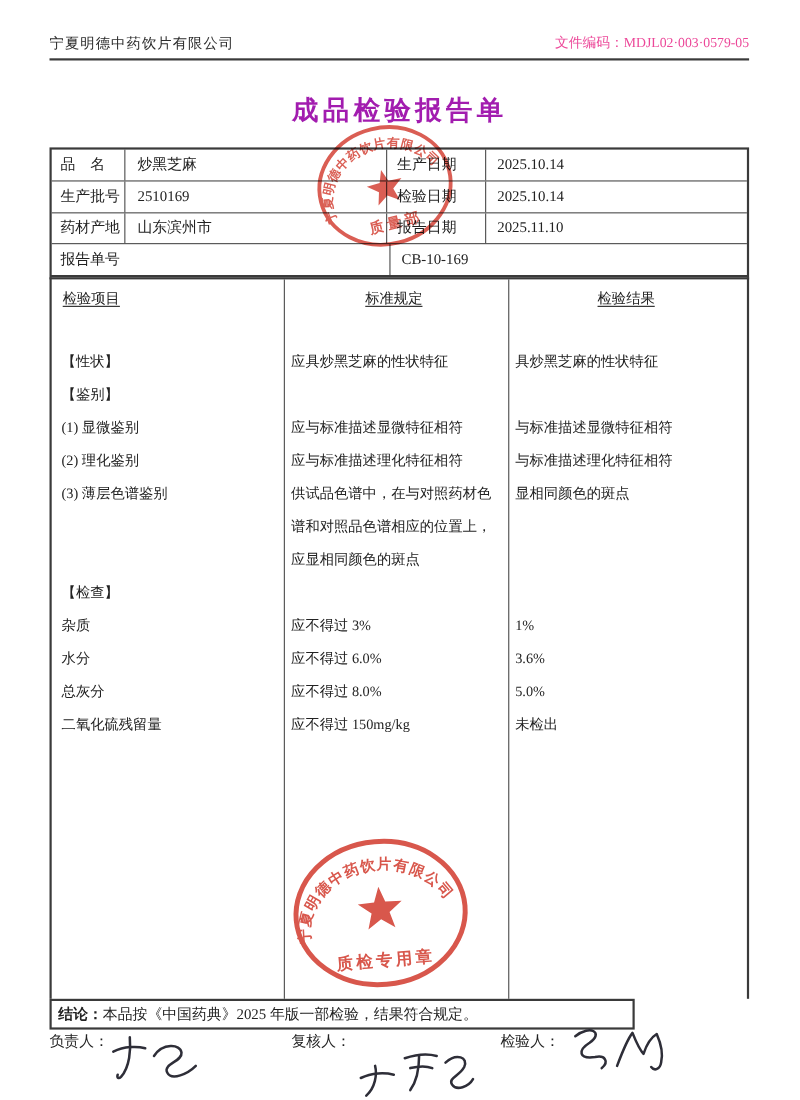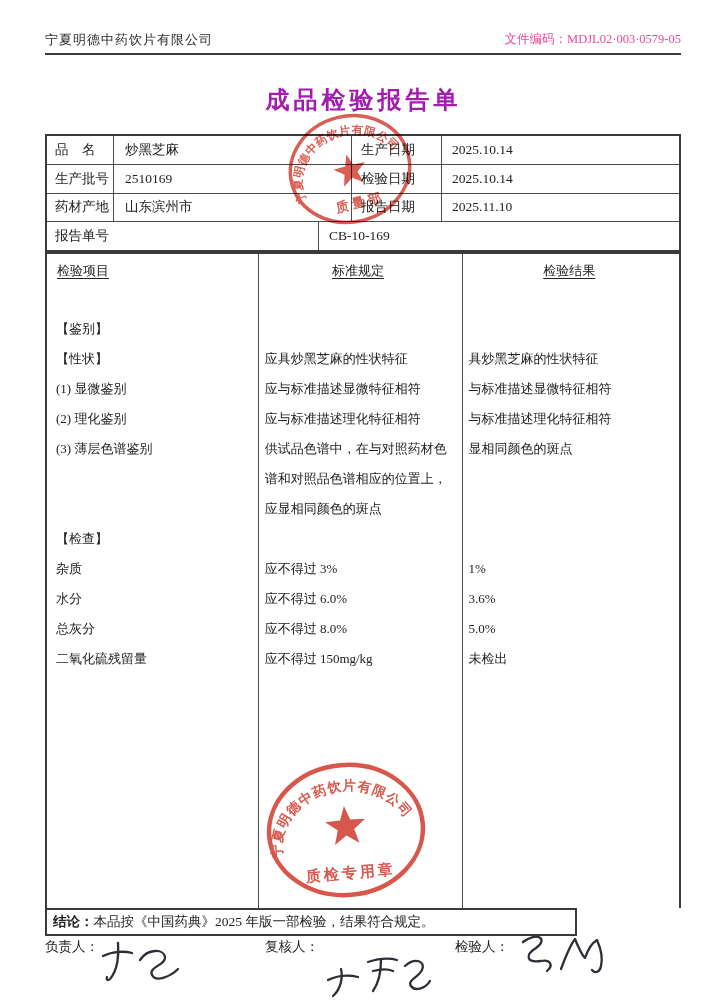--- a/index.html
+++ b/index.html
@@ -14,21 +14,21 @@
   
   .info{position:absolute;left:45px;top:134px;width:636px;height:118px;
         border:2px solid #3a3a3a;box-sizing:border-box;display:flex;flex-direction:column;font-size:13.5px;justify-content:center;}
   .irow{display:flex;flex:1;border-bottom:1px solid #4a4a4a;box-sizing:border-box;align-items:center;}
   .irow:last-child{border-bottom:none;}
   .icell{box-sizing:border-box;height:100%;display:flex;align-items:center;border-right:1px solid #4a4a4a;}
   .il1{width:67px;padding-left:8px;}
   .iv1{width:238px;padding-left:11px;}
   .il2{width:90px;padding-left:9px;}
   .iv2{flex:1;padding-left:10px;border-right:none;}
-  .il4{width:272px;padding-left:8px;}
+  .il4{width:308px;padding-left:8px;}
   .iv4{flex:1;padding-left:10px;border-right:none;}
   
   .main{position:absolute;left:45px;top:252px;width:636px;height:656px;
         border:2px solid #3a3a3a;border-bottom:none;box-sizing:border-box;font-size:13px;}
   .vline{position:absolute;top:0;bottom:0;width:1px;background:#4a4a4a;}
   .v1{left:211px;} .v2{left:415px;}
   .mhead{display:flex;height:36px;align-items:flex-start;padding-top:8px;box-sizing:border-box;}
   .mh{text-decoration:underline;text-underline-offset:3px;}
   .mh1{width:211px;padding-left:10px;box-sizing:border-box;}
   .mh2{width:204px;text-align:center;box-sizing:border-box;}
@@ -95,28 +95,28 @@
     <div class="vline v2"></div>
 
     <div class="mhead">
       <div class="mh1"><span class="mh">检验项目</span></div>
       <div class="mh2"><span class="mh">标准规定</span></div>
       <div class="mh3"><span class="mh">检验结果</span></div>
     </div>
     <div class="mspacer"></div>
 
     <div class="mrow">
+      <div class="mc1">【性状】</div>
+      <div class="mc2">应具炒黑芝麻的性状特征</div>
+      <div class="mc3">具炒黑芝麻的性状特征</div>
+    </div>
+    <div class="mrow">
       <div class="mc1">【鉴别】</div>
       <div class="mc2"></div>
       <div class="mc3"></div>
-    </div>
-    <div class="mrow">
-      <div class="mc1">【性状】</div>
-      <div class="mc2">应具炒黑芝麻的性状特征</div>
-      <div class="mc3">具炒黑芝麻的性状特征</div>
     </div>
     <div class="mrow">
       <div class="mc1">(1) 显微鉴别</div>
       <div class="mc2">应与标准描述显微特征相符</div>
       <div class="mc3">与标准描述显微特征相符</div>
     </div>
     <div class="mrow">
       <div class="mc1">(2) 理化鉴别</div>
       <div class="mc2">应与标准描述理化特征相符</div>
       <div class="mc3">与标准描述理化特征相符</div>

